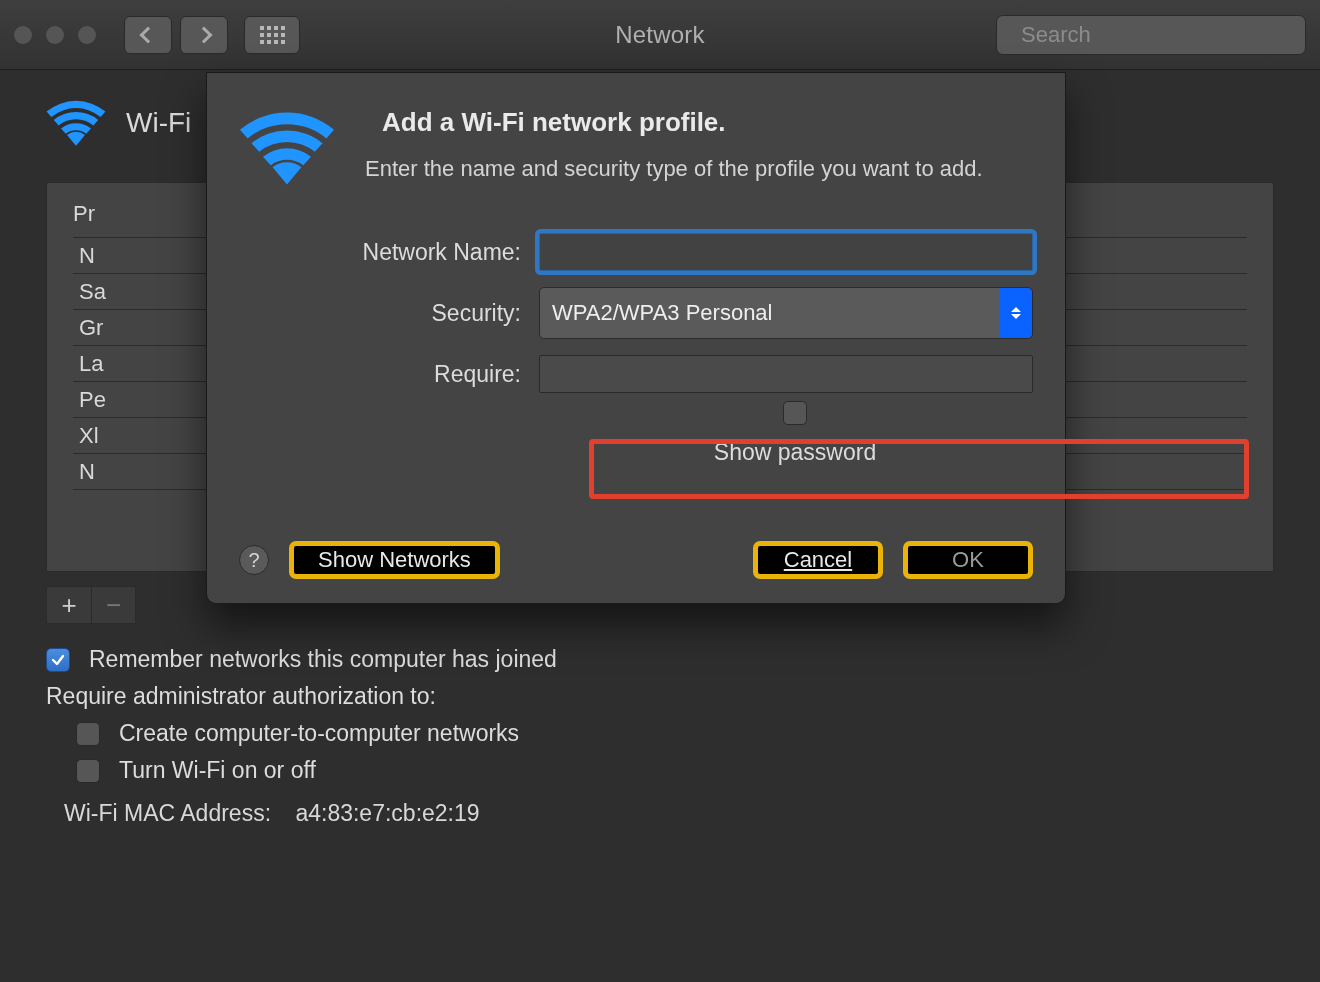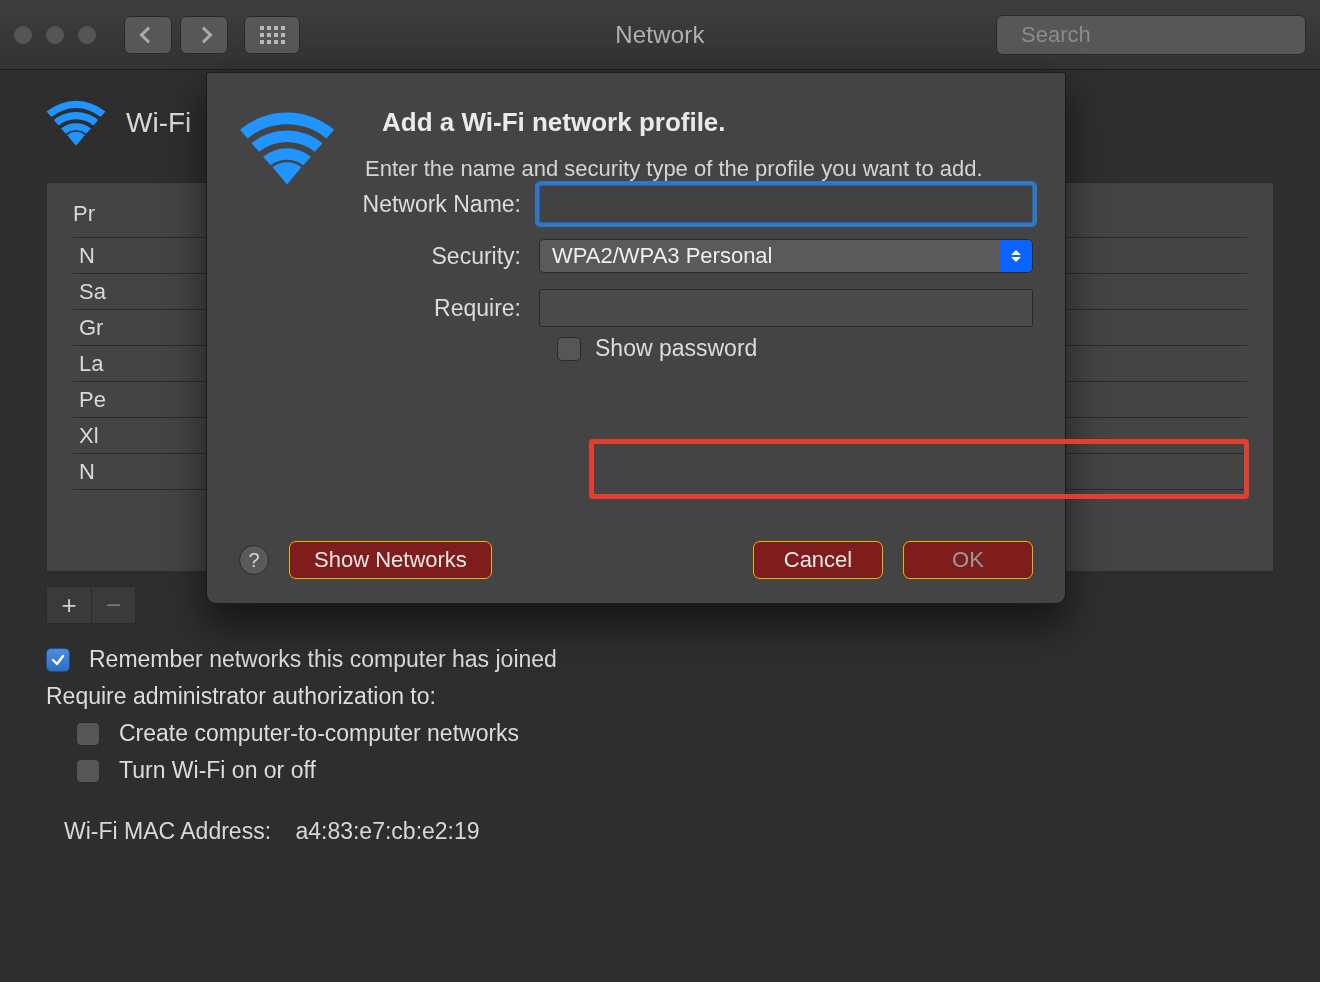--- a/index.html
+++ b/index.html
@@ -92,21 +92,21 @@
   .opts{margin-top:22px;display:flex;flex-direction:column;gap:10px;}
   .opt-line{display:flex;align-items:center;gap:19px;font-size:23px;color:#dcdcdc;}
   .opt-line.indent{margin-left:30px;}
   .chk{
     width:24px;height:24px;border-radius:5px;border:1px solid #2a2a2a;background:#565656;
     display:flex;align-items:center;justify-content:center;
   }
   .chk.checked{background:linear-gradient(#4a8de0,#2f6ec6);border-color:#1b4d90;}
   .chk svg{width:16px;height:16px;}
 
-  .mac-line{margin-top:34px;font-size:23px;color:#d8d8d8;}
+  .mac-line{margin-top:16px;font-size:23px;color:#d8d8d8;}
   .mac-line span{margin-left:18px;}
 
   
   .wifi-icon{display:block;}
   .wifi-icon-lg path{fill:var(--blue-wifi);}
   .wifi-icon-hdr path{fill:var(--blue-wifi);}
 
   
   .sheet{
     position:absolute;
@@ -117,61 +117,61 @@
     border-bottom-left-radius:10px;border-bottom-right-radius:10px;
     box-shadow:0 22px 40px rgba(0,0,0,.55);
     padding:34px 32px 24px 32px;
     z-index:50;
   }
   .sheet-top{display:flex;gap:30px;align-items:flex-start;}
   .sheet-icon{flex:0 0 96px;padding-top:4px;}
   .sheet-heading{font-size:26px;color:#eaeaea;font-weight:600;margin:0 0 16px 17px;}
   .sheet-sub{font-size:22px;color:#d4d4d4;line-height:1.4;margin:0;}
 
-  .form{}
+  .form{margin-top:48px;}
   .form-row{display:flex;align-items:center;margin-bottom:16px;}
   .form-label{width:300px;text-align:right;padding-right:18px;font-size:23px;color:#dcdcdc;}
   .form-field{flex:1;}
   .tf{
     width:100%;height:38px;border:1px solid #2a2a2a;border-radius:2px;background:#4a4a4a;
     padding:0 10px;font-size:20px;color:#e8e8e8;outline:none;
   }
   .tf.focused{box-shadow:0 0 0 4px var(--focus);border-color:#2b62a2;background:#424242;}
   .dd{
-    width:100%;height:34px;border:1px solid #2b2b2b;border-radius:5px;position:relative;
+    width:100%;height:52px;border:1px solid #2b2b2b;border-radius:5px;position:relative;
     background:#5a5a5a;display:flex;align-items:center;padding:0 42px 0 12px;font-size:22px;color:#eee;
   }
   .dd-caret{
     position:absolute;top:0;right:0;width:32px;height:100%;background:#0a62ff;border-top-right-radius:5px;border-bottom-right-radius:5px;
     display:flex;flex-direction:column;align-items:center;justify-content:center;gap:2px;
   }
   .dd-caret .tri{width:0;height:0;border-left:5px solid transparent;border-right:5px solid transparent;}
   .dd-caret .up{border-bottom:5px solid #fff;}
   .dd-caret .down{border-top:5px solid #fff;}
 
-  .show-pw-row{display:flex;align-items:center;margin-left:318px;margin-top:4px;gap:14px;font-size:23px;color:#dcdcdc;}
+  .show-pw-row{display:flex;align-items:center;margin-left:318px;margin-top:4px;gap:14px;font-size:23px;color:#dcdcdc;flex-direction:column;}
 
   .red-outline{
     position:absolute;border:5px solid var(--red);border-radius:4px;pointer-events:none;
   }
   .red-1{left:382px;top:366px;width:660px;height:60px;}
 
   .sheet-bottom{
     position:absolute;left:32px;right:32px;bottom:24px;display:flex;align-items:center;gap:20px;
   }
   .help-circle{
     width:30px;height:30px;border-radius:50%;background:#5a5a5a;border:1px solid #2b2b2b;display:flex;align-items:center;justify-content:center;font-size:20px;color:#d6d6d6;
   }
   .btn{
-    height:38px;padding:0 24px;font-size:22px;color:#e8e8e8;background:#7f1d1d;border:1px solid #eab308;border-radius:7px;display:flex;align-items:center;justify-content:center;
+    height:38px;padding:0 24px;font-size:22px;color:#e8e8e8;background:#000000;border:5px solid #eab308;border-radius:7px;display:flex;align-items:center;justify-content:center;
   }
   .btn.disabled{color:#9a9a9a;}
   .spacer{flex:1;}
   .btn.ok{width:130px;text-align:center;}
-  .btn.cancel{width:130px;}
+  .btn.cancel{width:130px;text-decoration:underline;}
 
   .chevron{width:12px;height:12px;border-top:3px solid #aaa;border-right:3px solid #aaa;display:inline-block;}
   .chevron.left{transform:rotate(-135deg);}
   .chevron.right{transform:rotate(45deg);}
   .grid-icon{display:grid;grid-template-columns:repeat(4,4px);grid-template-rows:repeat(3,4px);gap:3px;}
   .grid-icon span{background:#b8b8b8;width:4px;height:4px;}
 </style>
 </head>
 <body>
 

